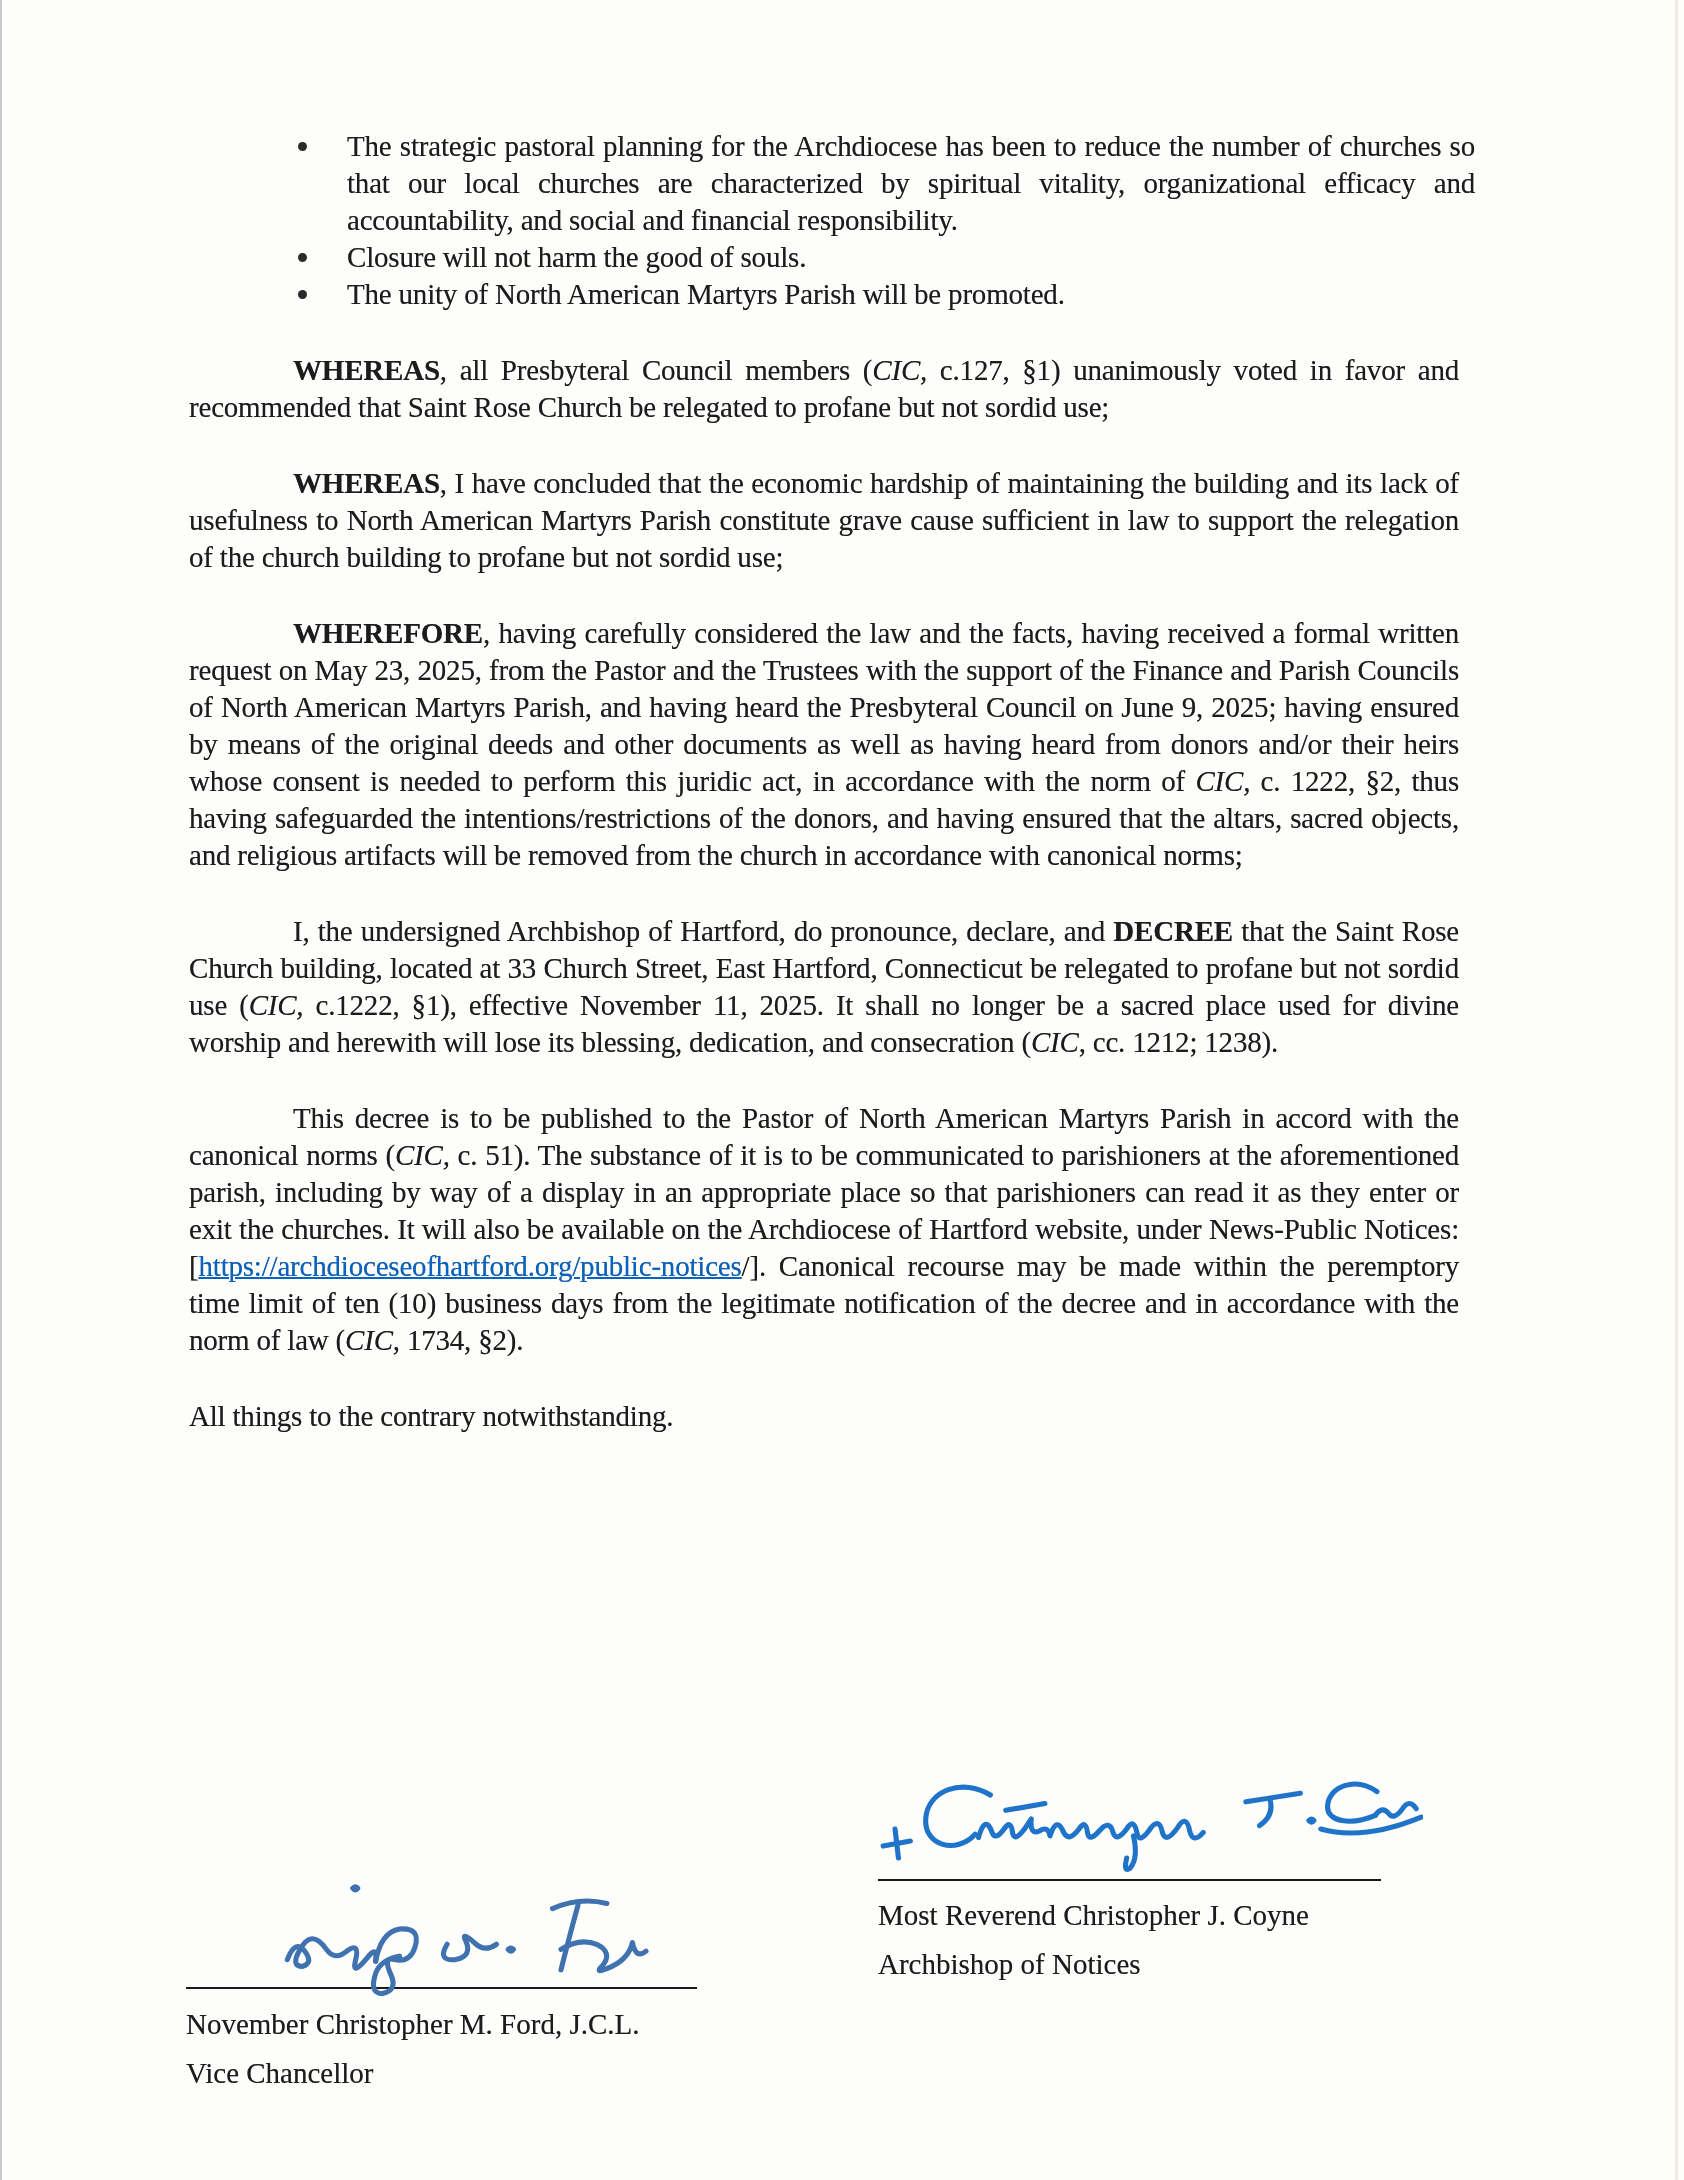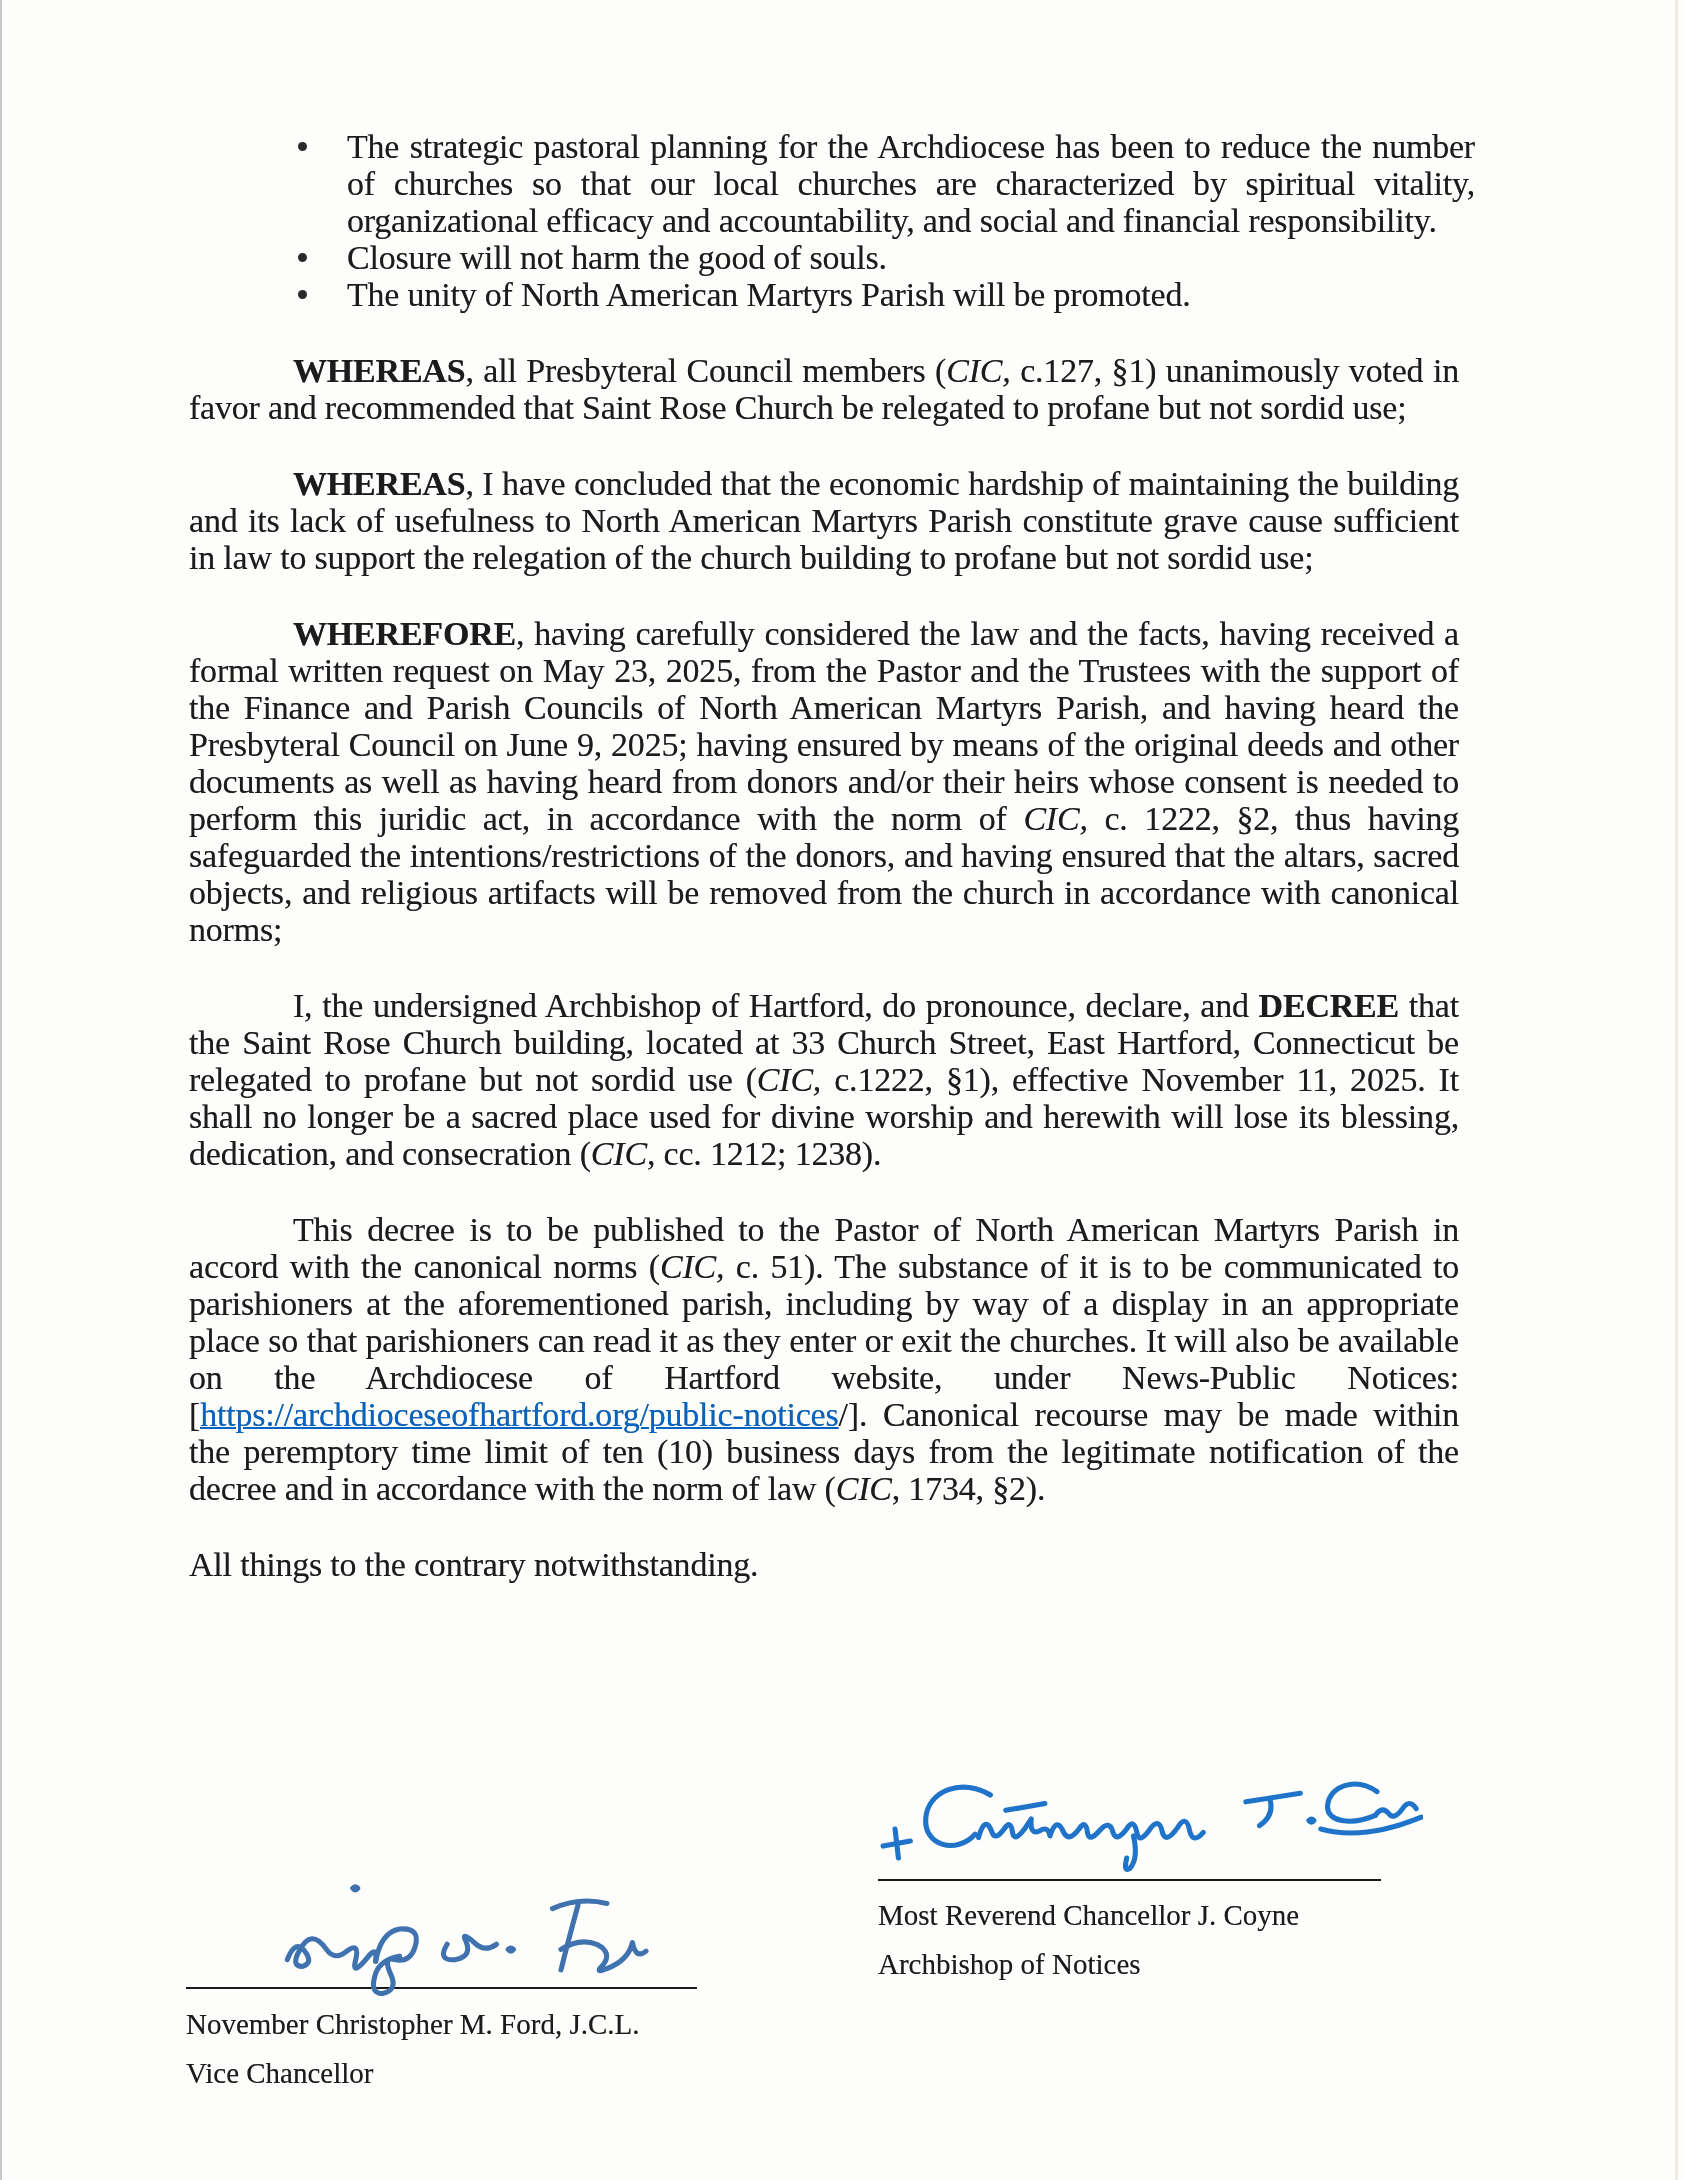--- a/index.html
+++ b/index.html
@@ -18,21 +18,21 @@
     color:var(--ink);
     overflow:hidden;
   }
   
   .edge-left{position:absolute;left:0;top:0;width:1.7px;height:2181px;background:#c9c9c9;}
   .edge-right{position:absolute;left:1675px;top:0;width:2.6px;height:2181px;background:#efecdd;}
 
   .content{
     position:absolute;
     left:189px;top:128px;width:1286px;
-    font-size:34px;line-height:37px;
+    font-size:29px;line-height:37px;
     letter-spacing:-0.2px;
     text-align:justify;
     text-shadow:0 0 0.4px rgba(20,20,20,0.55);
   }
   ul.bullets{margin:0;padding:0 0 0 158px;list-style:none;}
   ul.bullets li{position:relative;margin:0;}
   ul.bullets li::before{
     content:"";position:absolute;left:-49px;top:13.6px;
     width:9.4px;height:9.4px;border-radius:50%;background:#2a2a2a;
   }
@@ -92,21 +92,21 @@
         <path d="M150 40 L196 32"></path>
         <path d="M432 30 L496 20"></path>
         <path d="M460 26 Q466 46 448 58"></path>
         <path d="M506 52 q3 -3 6 0 q-3 4 -6 0"></path>
         <path d="M586 18 C560 0 530 12 528 34 C526 54 556 58 584 46"></path>
         <path d="M584 46 Q592 34 600 44 Q606 52 616 38 Q624 26 632 38"></path>
         <path d="M520 62 Q570 76 638 48"></path>
       </g>
     </svg>
     <div class="sig-rule"></div>
-    <div class="sig-name">Most Reverend Chancellor J. Coyne</div>
+    <div class="sig-name">Most Reverend Christopher J. Coyne</div>
     <div class="sig-title">Archbishop of Notices</div>
   </div>
 
   <div class="sig-block sig-vicechancellor">
     <svg class="handwriting" viewBox="0 0 440 140" aria-label="Christopher M. Ford signature">
       <g class="stroke" style="stroke:var(--sig-steel);stroke-width:6">
         <path d="M85 12 q3 -3 6 0 q-3 4 -6 0"></path>
         <path d="M8 96 Q18 70 30 88 Q38 100 26 104 Q12 104 22 86 Q36 58 54 84 Q64 98 78 86 Q94 74 88 98 Q84 116 102 94 Q114 78 112 98"></path>
         <path d="M112 98 Q118 64 140 60 Q166 58 158 82 Q152 100 134 96 Q120 92 130 114 Q138 132 120 136 Q104 136 112 112 Q118 96 140 92"></path>
         <path d="M196 78 Q184 98 206 96 Q226 92 218 74 Q212 62 228 76 Q240 88 254 78"></path>

